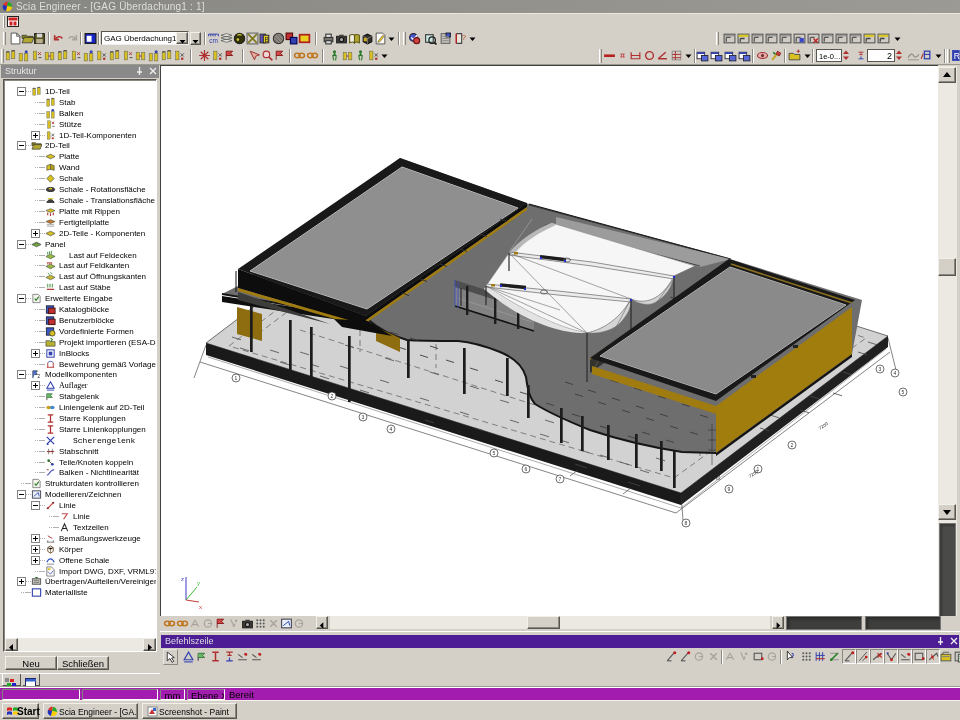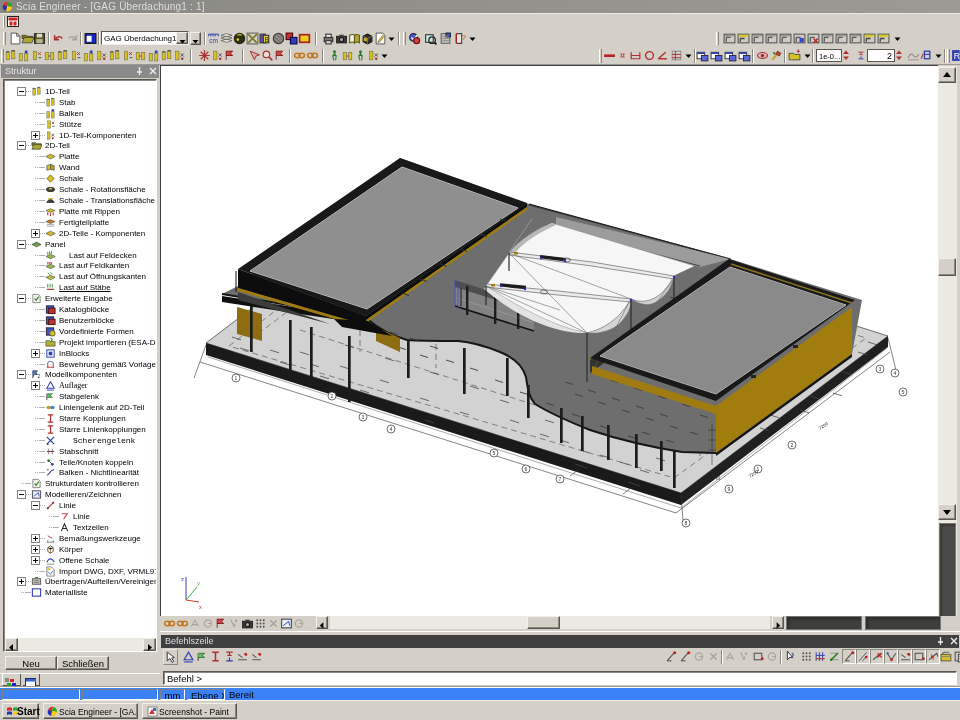--- a/index.html
+++ b/index.html
@@ -597,21 +597,21 @@
           <path d="M1 7 l5 -2.5 5 2.5 -5 2.5 z" fill="#c8b830" stroke="#454" stroke-width="0.7"></path>
           <path d="M3 2 l2 2 M6 1.5 l2 2" stroke="#208020" stroke-width="0.9"></path>
         </svg>
         <span class="abs" style="left:55px;top:192px;white-space:nowrap;">Last auf Öffnungskanten</span>
         <div class="abs" style="left:36px;top:207px;width:5px;height:1px;background-image:linear-gradient(90deg,#b0b0b0 1px,transparent 1px);background-size:2px 1px;"></div>
         <div class="abs" style="left:31px;top:207px;width:10px;height:1px;background-image:linear-gradient(90deg,#b0b0b0 1px,transparent 1px);background-size:2px 1px;"></div>
         <svg class="abs" style="left:41px;top:202px" width="11" height="11" viewBox="0 0 12 12">
           <path d="M2 8 h8" stroke="#b03030" stroke-width="1.3"></path>
           <path d="M3 2 v4 M5.5 2 v4 M8 2 v4" stroke="#208020" stroke-width="0.9"></path>
         </svg>
-        <span class="abs" style="left:55px;top:203px;white-space:nowrap;text-decoration:underline;">Last auf Stäbe</span>
+        <span class="abs" style="left:55px;top:203px;white-space:nowrap;">Last auf Stäbe</span>
         <svg class="abs" style="left:13px;top:214px" width="9" height="9" viewBox="0 0 9 9">
           <rect x="0.5" y="0.5" width="8" height="8" fill="#fff" stroke="#848484"></rect>
           <path d="M2 4.5 h5 " stroke="#000" stroke-width="1"></path>
         </svg>
         <div class="abs" style="left:22px;top:218px;width:5px;height:1px;background-image:linear-gradient(90deg,#b0b0b0 1px,transparent 1px);background-size:2px 1px;"></div>
         <svg class="abs" style="left:27px;top:213px" width="11" height="11" viewBox="0 0 12 12">
           <path d="M2 1.5 h6 l2 2 v7 h-8 z" fill="#f4f4ec" stroke="#555" stroke-width="0.7"></path>
           <path d="M4 6 l1.5 2 3 -4" stroke="#2a7a2a" stroke-width="1.2" fill="none"></path>
         </svg>
         <span class="abs" style="left:41px;top:214px;white-space:nowrap;">Erweiterte Eingabe</span>
@@ -1161,21 +1161,21 @@
     <div class="abs" style="left:170px;top:0px;width:440px;height:13px;background:#ece9e2;"></div>
     <div class="btn abs" style="left:367px;top:0px;width:33px;height:13px;"></div>
     <div class="btn abs" style="left:612px;top:0px;width:12px;height:13px;"><svg width="10" height="11" viewBox="0 0 11 11">
         <path d="M4 2 L8 5.5 L4 9 Z" fill="#000"></path>
       </svg></div>
     <div class="abs" style="left:626px;top:0px;width:76px;height:14px;background:#3e3e3c;border:1px solid #777;box-shadow:inset 2px 2px 3px #2a2a28;"></div>
     <div class="abs" style="left:705px;top:0px;width:76px;height:14px;background:#3e3e3c;border:1px solid #777;box-shadow:inset 2px 2px 3px #2a2a28;"></div>
   </div>
 
 <div class="abs" id="cmdpanel" style="left:160px;top:631px;width:800px;height:55px;background:#d4d0c8;border-top:1px solid #fff;">
-  <div class="abs" style="left:1px;top:3px;width:798px;height:13px;background:#404040;">
+  <div class="abs" style="left:1px;top:3px;width:798px;height:13px;background:#4c1d95;">
     <span class="abs" style="left:4px;top:1px;font-size:9px;color:#dcdcdc;">Befehlszeile</span>
     <svg class="abs" style="left:776px;top:2px" width="22" height="9" viewBox="0 0 22 9">
         <g stroke="#f0f0f0" stroke-width="1.3" fill="none">
           <path d="M3.5 0 v5 M1 5 h5 M3.5 5 v3"></path>
           <path d="M14 1 l6 6 M20 1 l-6 6"></path>
         </g>
       </svg>
   </div>
   <div class="abs" id="cmdicons" style="left:0;top:16px;width:800px;height:22px;">
       <div class="abs out2" style="left:3px;top:1px;width:15px;height:16px;"><svg width="13" height="13" viewBox="0 0 12 12">
@@ -1309,26 +1309,23 @@
         <rect x="1" y="4" width="9" height="6" fill="#d8c020" stroke="#665"></rect>
         <path d="M2 4 l1.5 -2 h5" stroke="#665" fill="none"></path>
         <path d="M2 6 h7" stroke="#887"></path>
       </svg>
       <svg class="abs" style="left:793px;top:2px" width="13" height="13" viewBox="0 0 12 12">
         <rect x="2" y="2" width="7" height="8" fill="#d0ccc4" stroke="#555"></rect>
         <rect x="5" y="4" width="5" height="7" fill="#c8e8c8" stroke="#555"></rect>
         <path d="M6 6 h3 M6 8 h3" stroke="#333" stroke-width="0.6"></path>
       </svg>
     </div>
-  <div class="abs" style="left:3px;top:39px;width:794px;height:14px;background:#fff;border:1px solid #58564f;border-right-color:#fff;border-bottom-color:#fff;box-shadow:inset 1px 1px 0 #8a887f;">
-    <span class="abs" style="left:3px;top:1px;font-size:9.5px;">Befehl &gt;</span>
-  </div>
 </div>
 
-<div class="abs" id="statusbar" style="left:0;top:686px;width:960px;height:14px;background:#3b82f6;border-top:1px solid #9a988f;box-shadow:inset 0 1px 0 #fff;font-size:9.5px;">
+<div class="abs" id="statusbar" style="left:0;top:686px;width:960px;height:14px;background:#a21caf;border-top:1px solid #9a988f;box-shadow:inset 0 1px 0 #fff;font-size:9.5px;">
   <div class="in abs" style="left:2px;top:2px;width:78px;height:11px;"></div>
   <div class="in abs" style="left:82px;top:2px;width:76px;height:11px;"></div>
   <div class="in abs" style="left:160px;top:2px;width:25px;height:11px;text-align:center;">mm</div>
   <div class="in abs" style="left:187px;top:2px;width:38px;height:11px;padding-left:3px;white-space:nowrap;overflow:hidden;">Ebene XY</div>
   <div class="abs" style="left:229px;top:2px;">Bereit</div>
 </div>
 
 <div class="abs" id="taskbar" style="left:0;top:700px;width:960px;height:31px;background:#d4d0c8;border-top:1px solid #f4f2ec;">
   <div class="btn abs" style="left:2px;top:2px;width:37px;height:16px;">
     <svg class="abs" style="left:3px;top:1px" width="13" height="12" viewBox="0 0 13 12">

